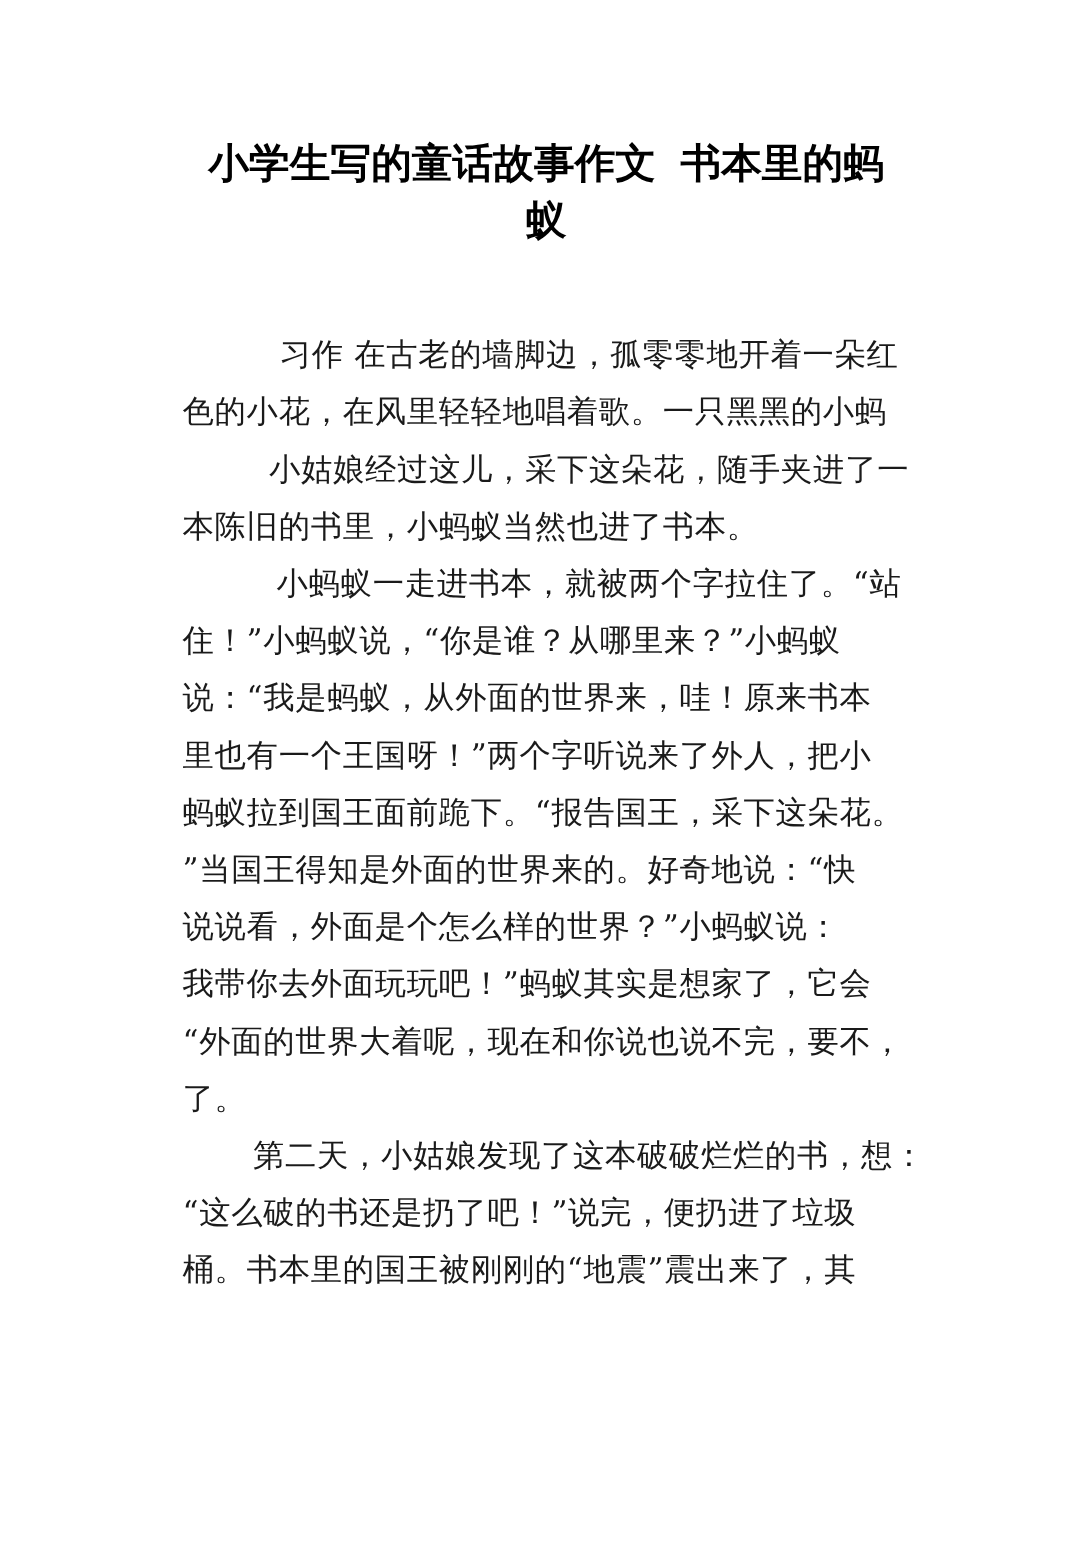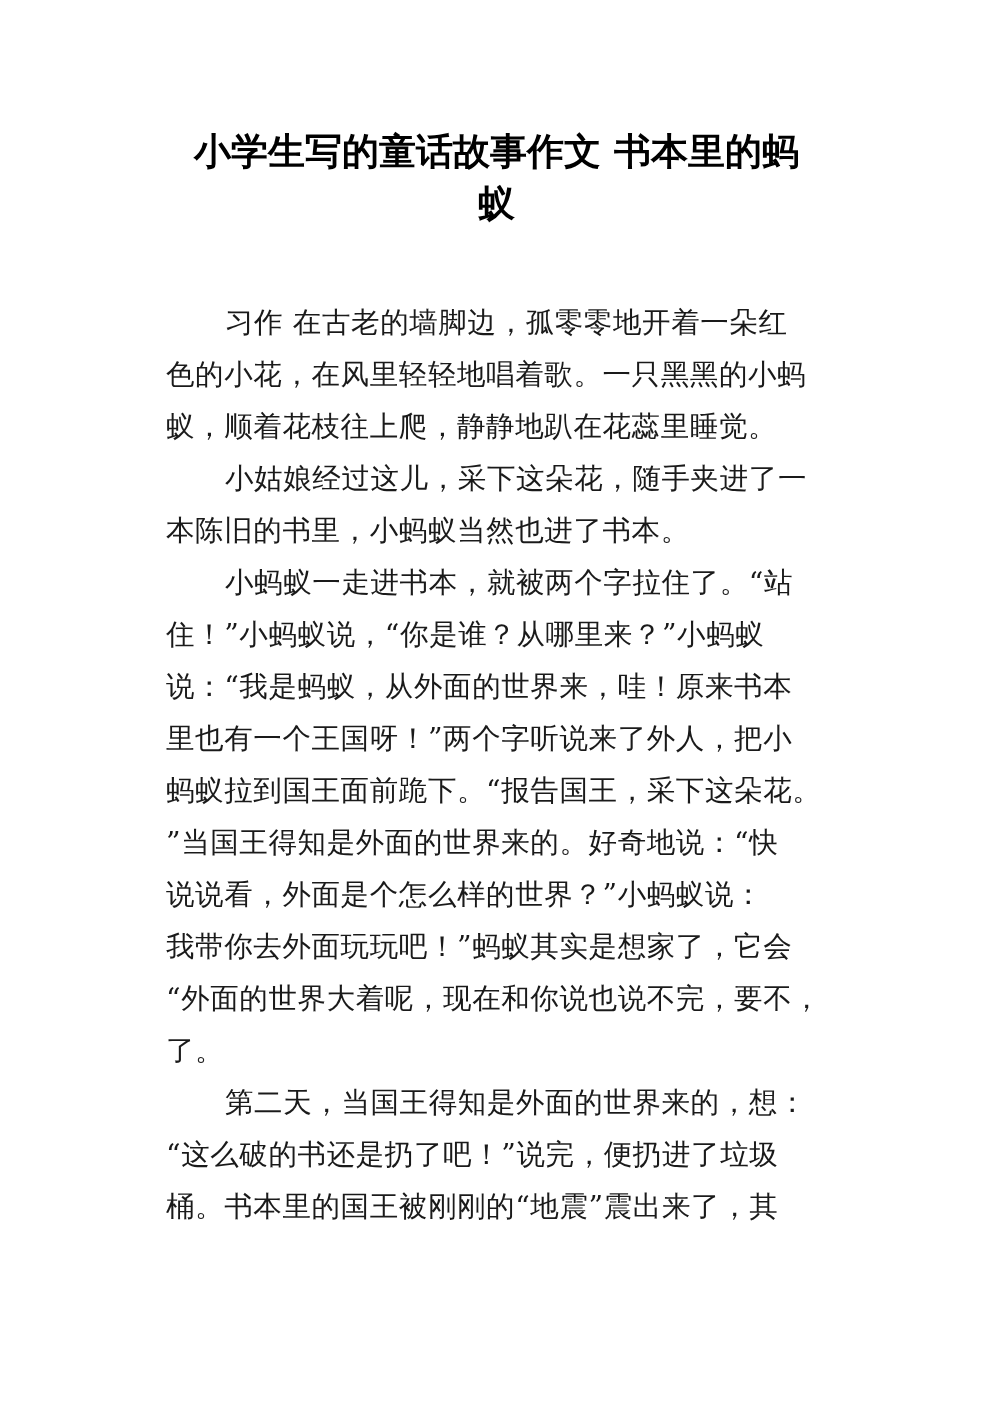--- a/index.html
+++ b/index.html
@@ -32,56 +32,57 @@
     font-family: "DejaVu Sans", "Liberation Sans", sans-serif;
     font-weight: bold;
     font-size: 37px;
     line-height: 52px;
     color: #000000;
     margin: 0;
   }
   .title .tline {
     display: block;
     white-space: nowrap;
+    font-family: Liberation Mono, monospace;
   }
   .body {
     position: absolute;
     left: 166px;
     top: 297px;
     width: 680px;
   }
   .line {
     display: block;
     white-space: nowrap;
     font-size: 28.5px;
     height: 52px;
     line-height: 52px;
     color: #1a1a1a;
     letter-spacing: 0.6px;
   }
   .line.indent {
     padding-left: 59px;
+    text-align: center;
   }
 </style>
 </head>
 <body>
 
 <div class="page">
 
   <h1 class="title">
     <span class="tline">小学生写的童话故事作文  书本里的蚂</span>
     <span class="tline">蚁</span>
   </h1>
 
   <div class="body">
 
     <div>
       <span class="line indent">习作    在古老的墙脚边，孤零零地开着一朵红</span>
       <span class="line">色的小花，在风里轻轻地唱着歌。一只黑黑的小蚂</span>
-      <span class="line">蚁，顺着花枝往上爬，静静地趴在花蕊里睡觉。</span>
     </div>
 
     <div>
       <span class="line indent">小姑娘经过这儿，采下这朵花，随手夹进了一</span>
       <span class="line">本陈旧的书里，小蚂蚁当然也进了书本。</span>
     </div>
 
     <div>
       <span class="line indent">小蚂蚁一走进书本，就被两个字拉住了。“站</span>
       <span class="line">住！”小蚂蚁说，“你是谁？从哪里来？”小蚂蚁</span>
@@ -89,19 +90,19 @@
       <span class="line">里也有一个王国呀！”两个字听说来了外人，把小</span>
       <span class="line">蚂蚁拉到国王面前跪下。“报告国王，采下这朵花。</span>
       <span class="line">”当国王得知是外面的世界来的。好奇地说：“快</span>
       <span class="line">说说看，外面是个怎么样的世界？”小蚂蚁说：</span>
       <span class="line">我带你去外面玩玩吧！”蚂蚁其实是想家了，它会</span>
       <span class="line">“外面的世界大着呢，现在和你说也说不完，要不，</span>
       <span class="line">了。</span>
     </div>
 
     <div>
-      <span class="line indent">第二天，当国王得知是外面的世界来的，想：</span>
+      <span class="line indent">第二天，小姑娘发现了这本破破烂烂的书，想：</span>
       <span class="line">“这么破的书还是扔了吧！”说完，便扔进了垃圾</span>
       <span class="line">桶。书本里的国王被刚刚的“地震”震出来了，其</span>
     </div>
 
   </div>
 </div>
 
 </body></html>

